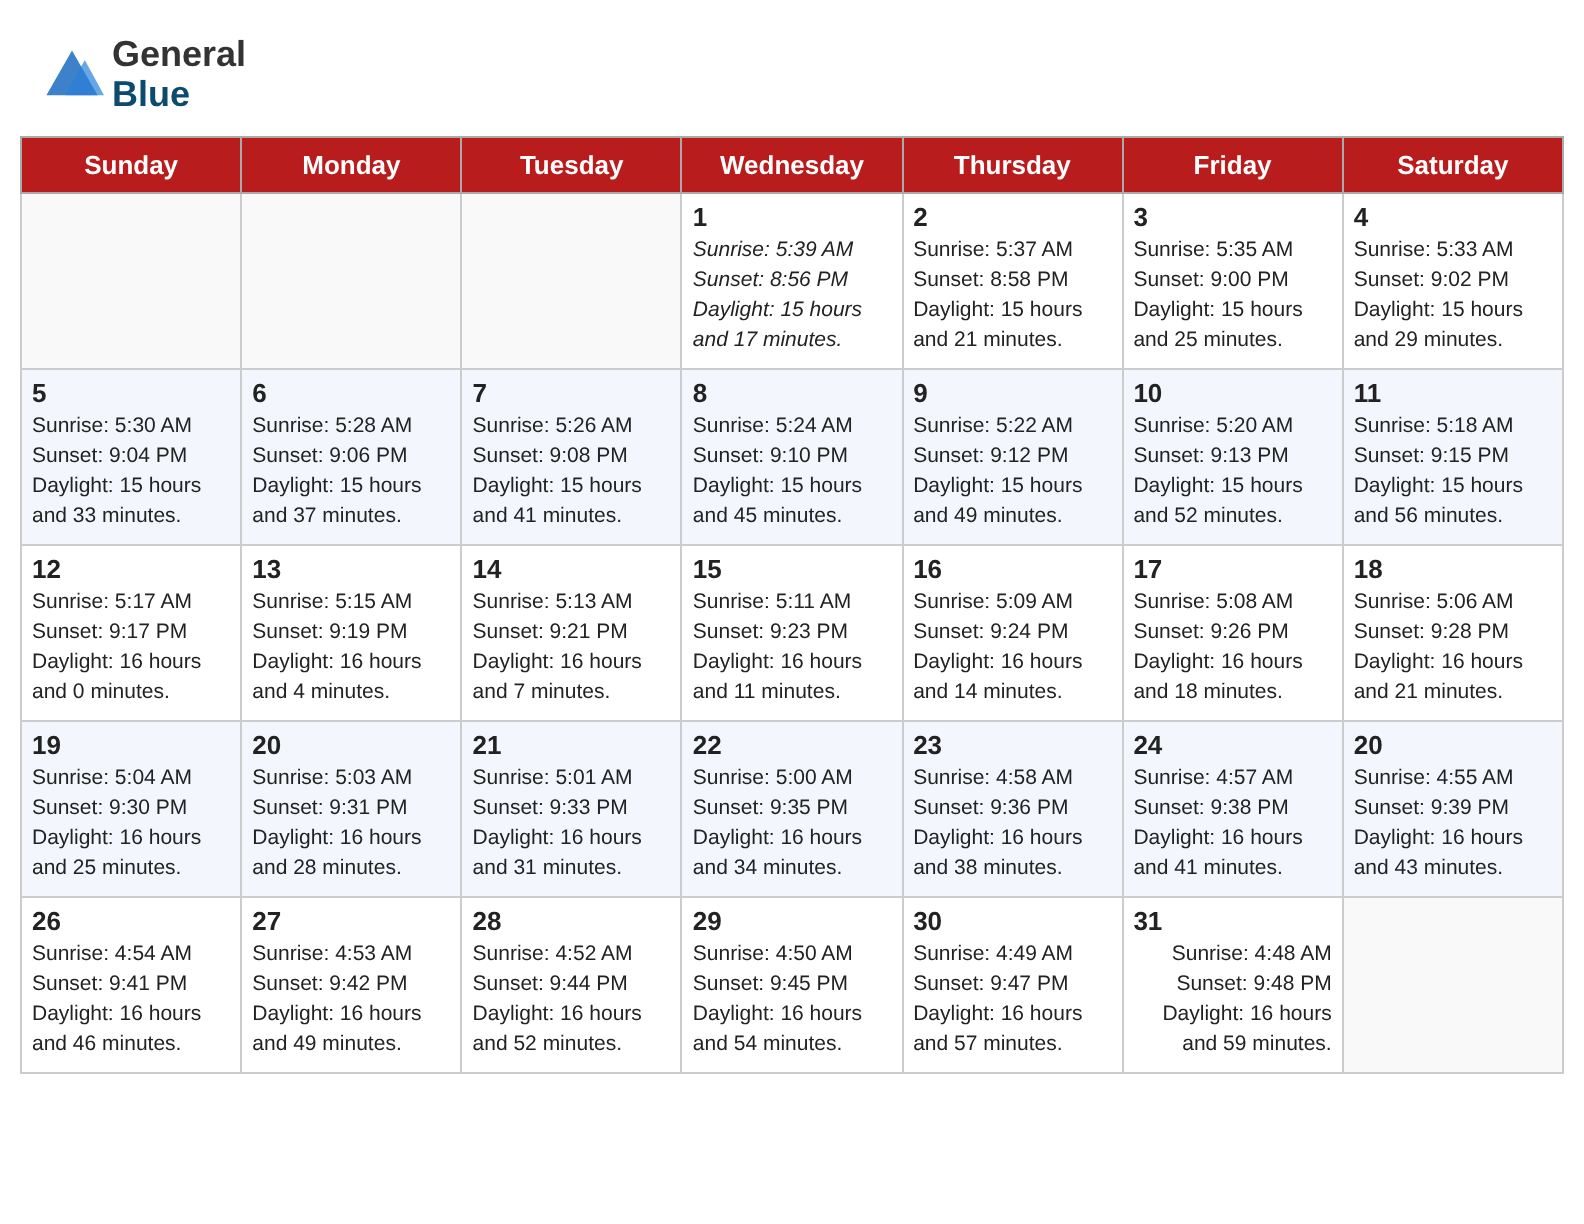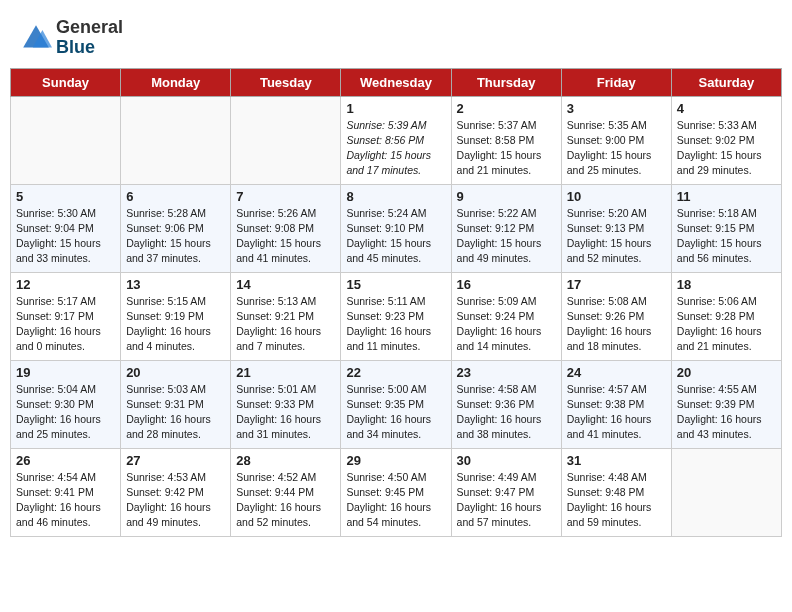--- a/index.html
+++ b/index.html
@@ -346,21 +346,21 @@
         </td>
         <td>
           <span class="day-number">30</span>
           <div class="day-info" style="white-space: pre-line;">Sunrise: 4:49 AM
 Sunset: 9:47 PM
 Daylight: 16 hours
 and 57 minutes.</div>
         </td>
         <td>
           <span class="day-number">31</span>
-          <div class="day-info" style="white-space: pre-line;">Sunrise: 4:48 AM
+          <div class="day-info" style="white-space: pre-line; text-align: right;">Sunrise: 4:48 AM
 Sunset: 9:48 PM
 Daylight: 16 hours
 and 59 minutes.</div>
         </td>
         <td class="empty"></td>
       </tr>
     </tbody>
 </table>
 
 </body></html>

